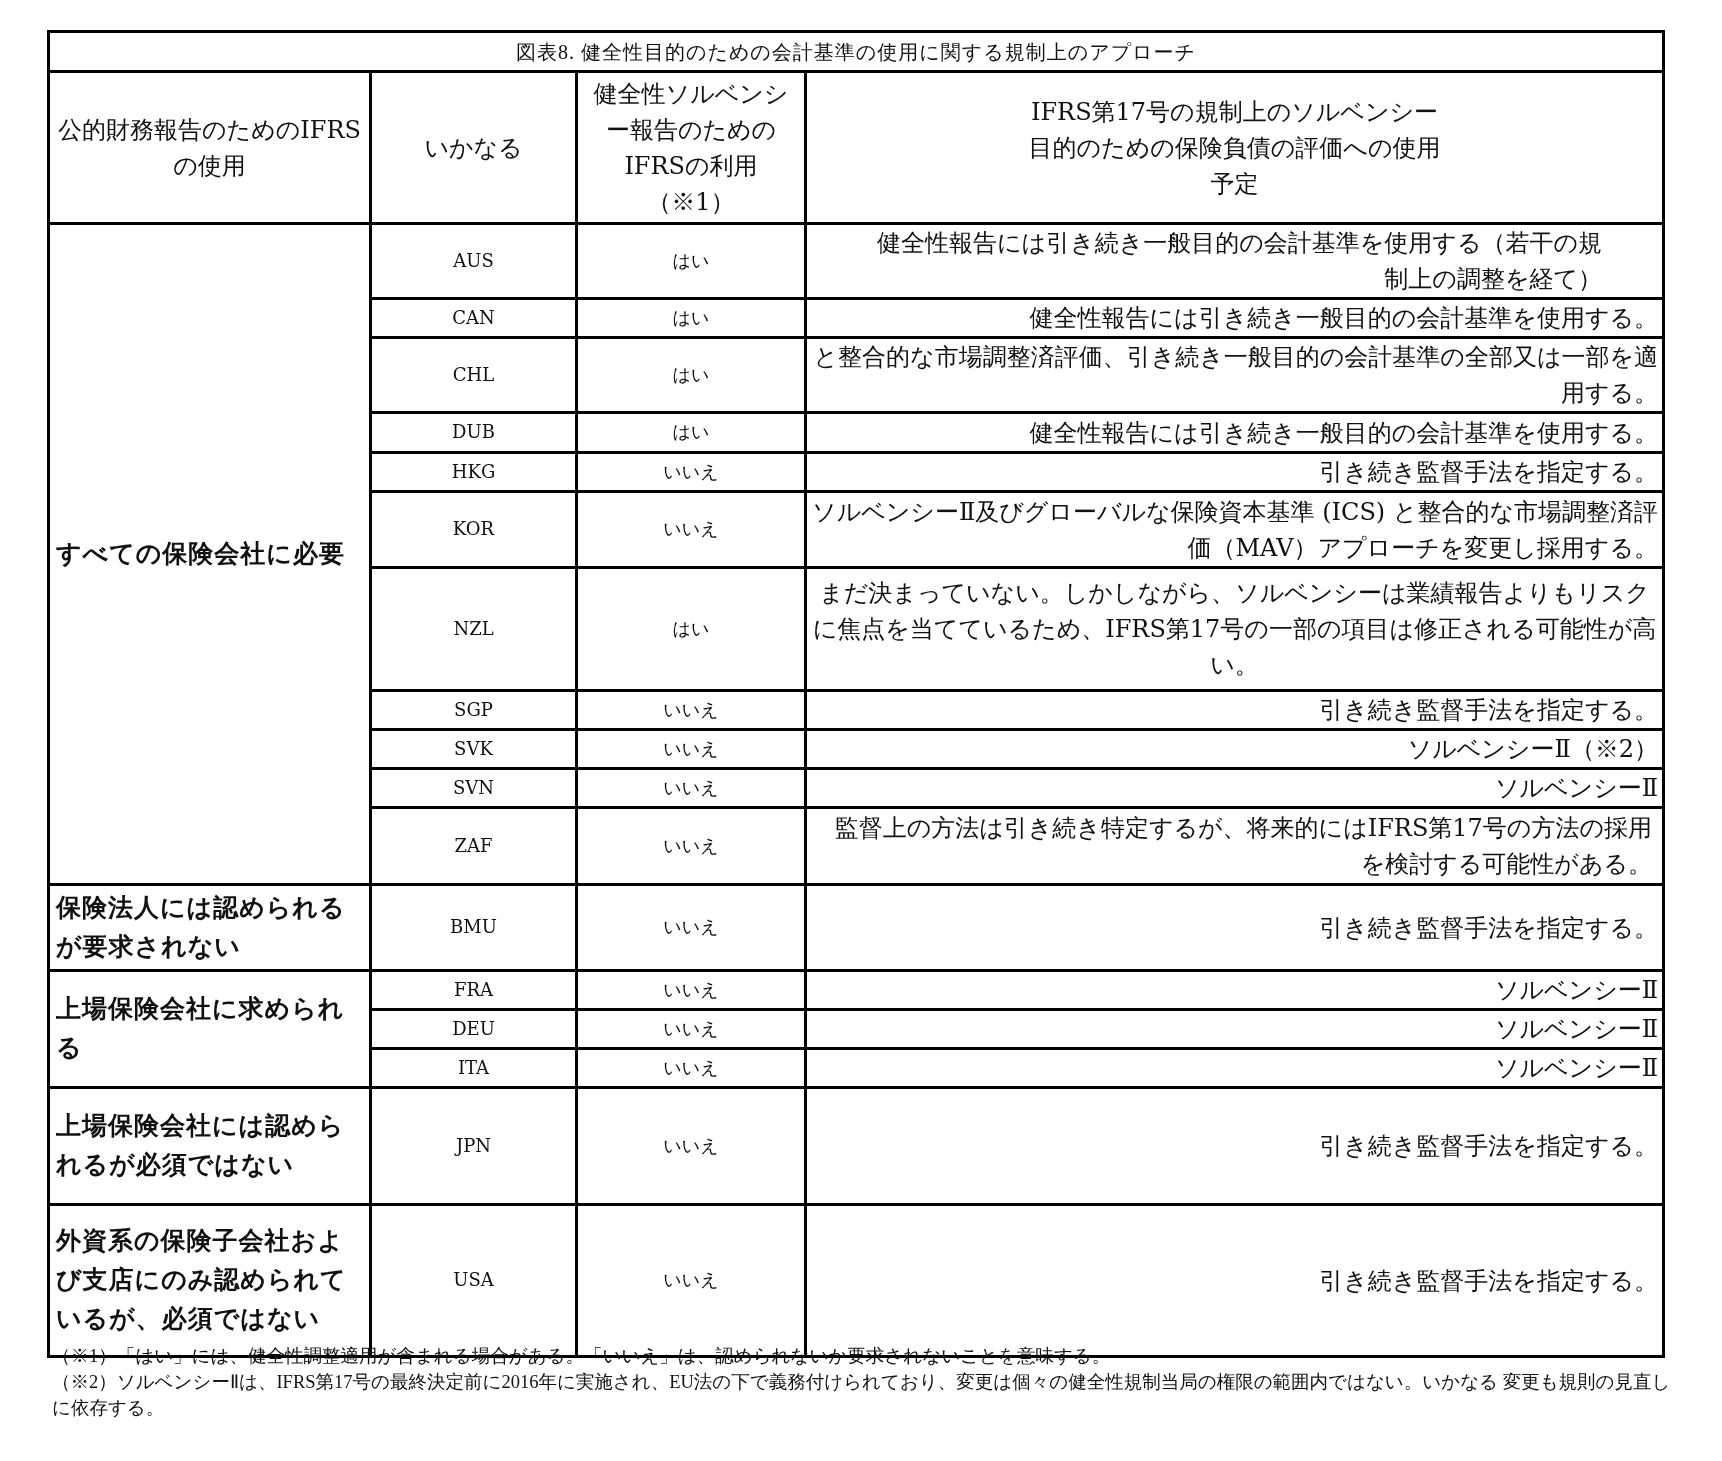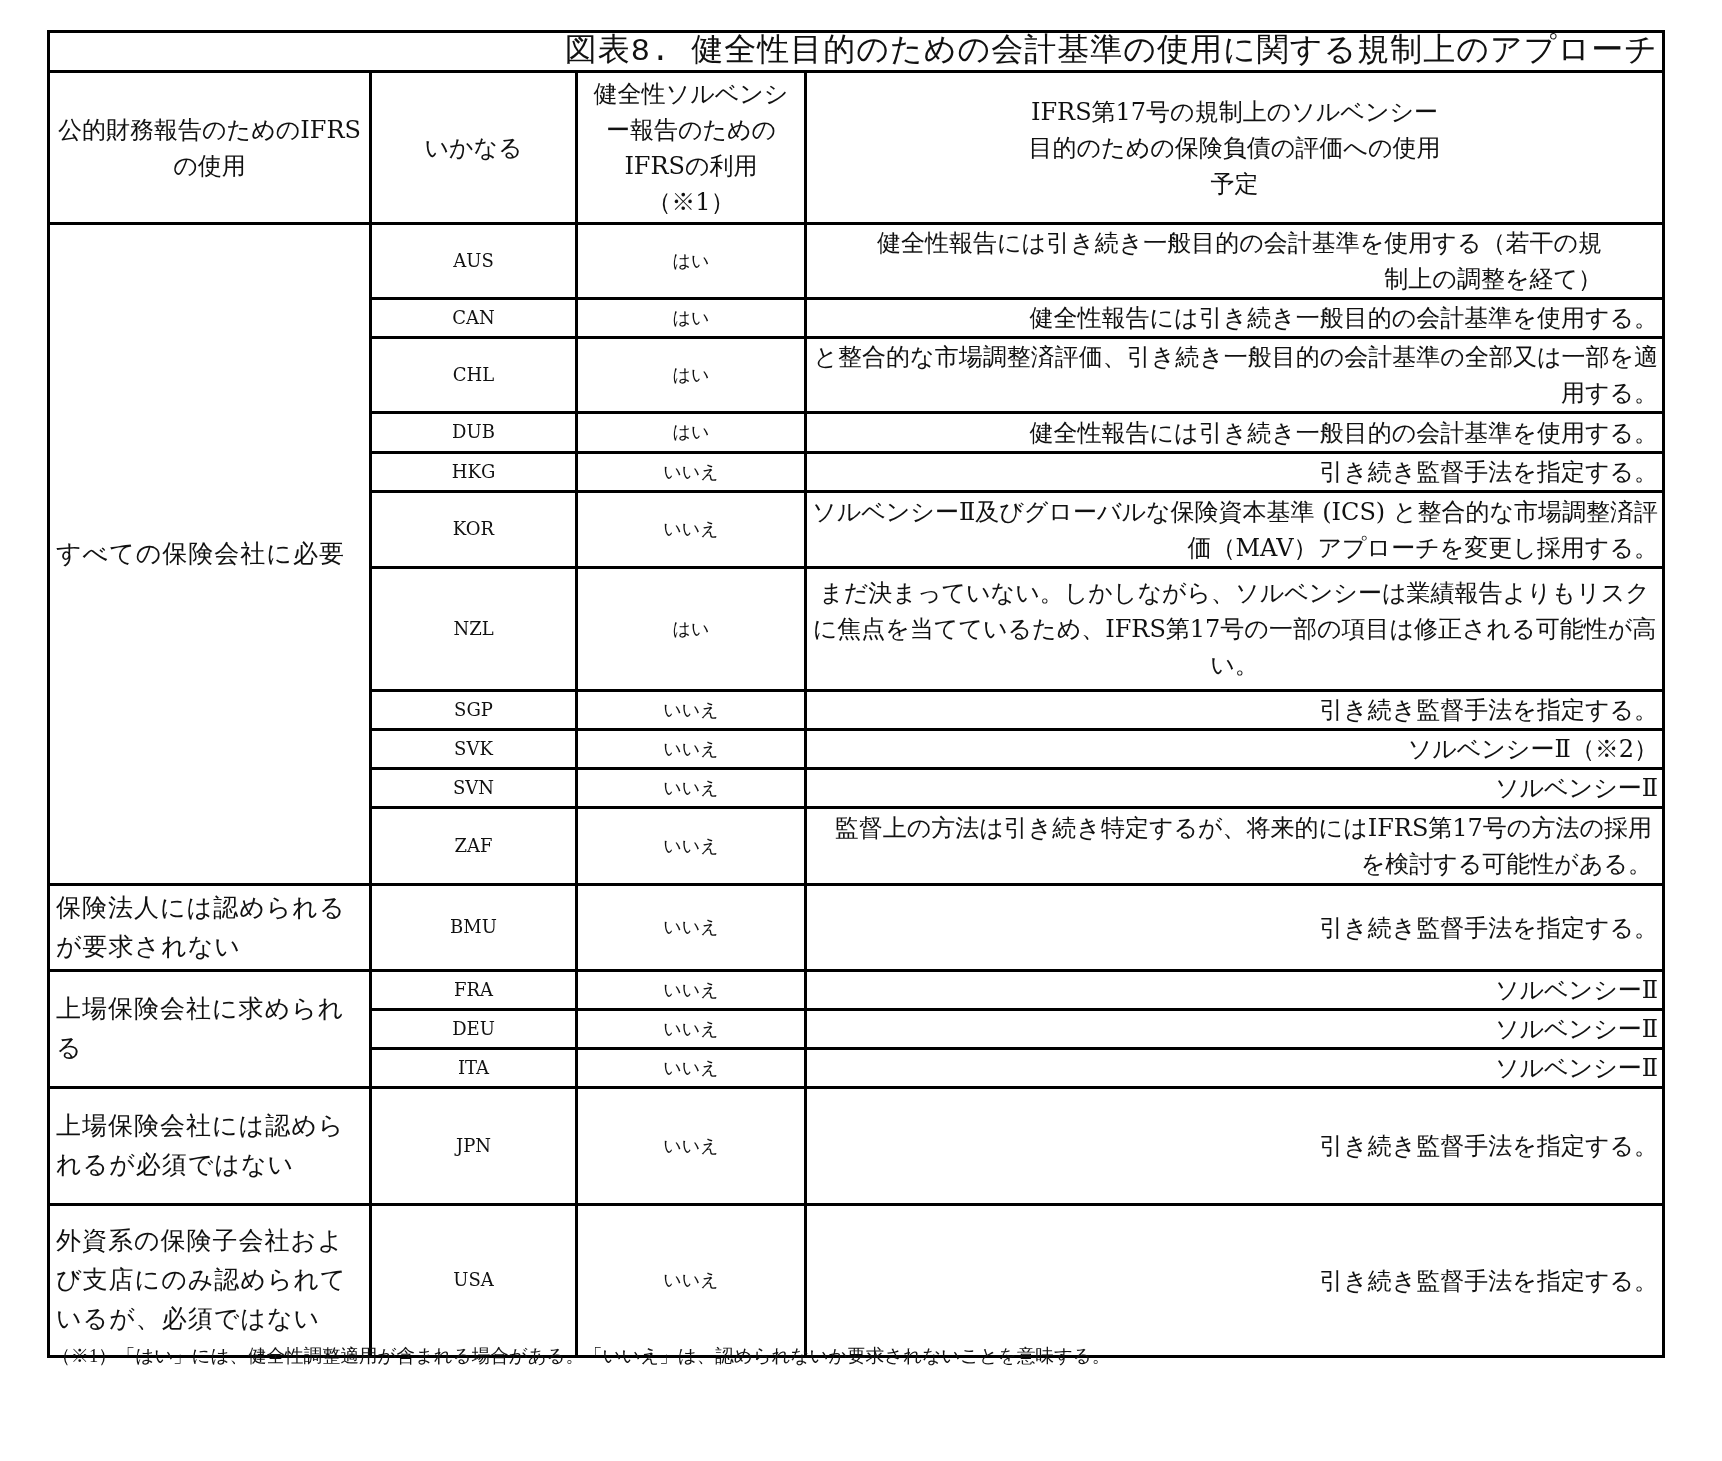--- a/index.html
+++ b/index.html
@@ -7,25 +7,25 @@
   .tbl {
     position: absolute; left: 47px; top: 30px;
     border-collapse: collapse; table-layout: fixed;
     font-family: "DejaVu Serif", "Liberation Serif", serif;
   }
   .tbl td {
     border: 3px solid #000; padding: 0 4px; text-align: center; vertical-align: middle;
     font-size: 25px; line-height: 1.45; color: #111; overflow: hidden;
   }
   .tbl td.title {
-    font-family: Liberation Mono, monospace;
-    font-size: 32px; font-weight: normal; height: 34px; line-height: 34px; letter-spacing: 1px; text-align: right;
+    font-family: Liberation Serif, serif;
+    font-size: 20px; font-weight: normal; height: 34px; line-height: 34px; letter-spacing: 1px;
   }
   .tbl td.hdr { font-size: 24px; line-height: 1.5; }
-  .tbl td.grp { text-align: left; padding-left: 6px; font-size: 25px; line-height: 1.55; letter-spacing: 1px; }
+  .tbl td.grp { text-align: left; padding-left: 6px; font-size: 25px; line-height: 1.55; letter-spacing: 1px; font-weight: bold; }
   .tbl td.desc { font-size: 24px; line-height: 1.5; text-align: right; }
   .tbl td.desc.left { text-align: center; }
   .tbl td.code, .tbl td.yn { font-size: 18px; }
   .footnotes {
     position: absolute; left: 52px; top: 1343px; width: 1620px;
     font-family: Liberation Serif, serif;
     font-size: 18.5px; line-height: 26px; color: #111;
   }
   .footnotes div { white-space: normal; }
 </style>
@@ -142,13 +142,14 @@
       <td class="grp" style="padding-right:20px">外資系の保険子会社および支店にのみ認められているが、必須ではない</td>
       <td class="code">USA</td>
       <td class="yn">いいえ</td>
       <td class="desc">引き続き監督手法を指定する。</td>
     </tr>
   </tbody>
 </table>
 
 <div class="footnotes">
   <div>（※1）「はい」には、健全性調整適用が含まれる場合がある。「いいえ」は、認められないか要求されないことを意味する。</div>
+  <div>（※2）ソルベンシーⅡは、IFRS第17号の最終決定前に2016年に実施され、EU法の下で義務付けられており、変更は個々の健全性規制当局の権限の範囲内ではない。いかなる 変更も規則の見直しに依存する。</div>
 </div>
 
 </body></html>

